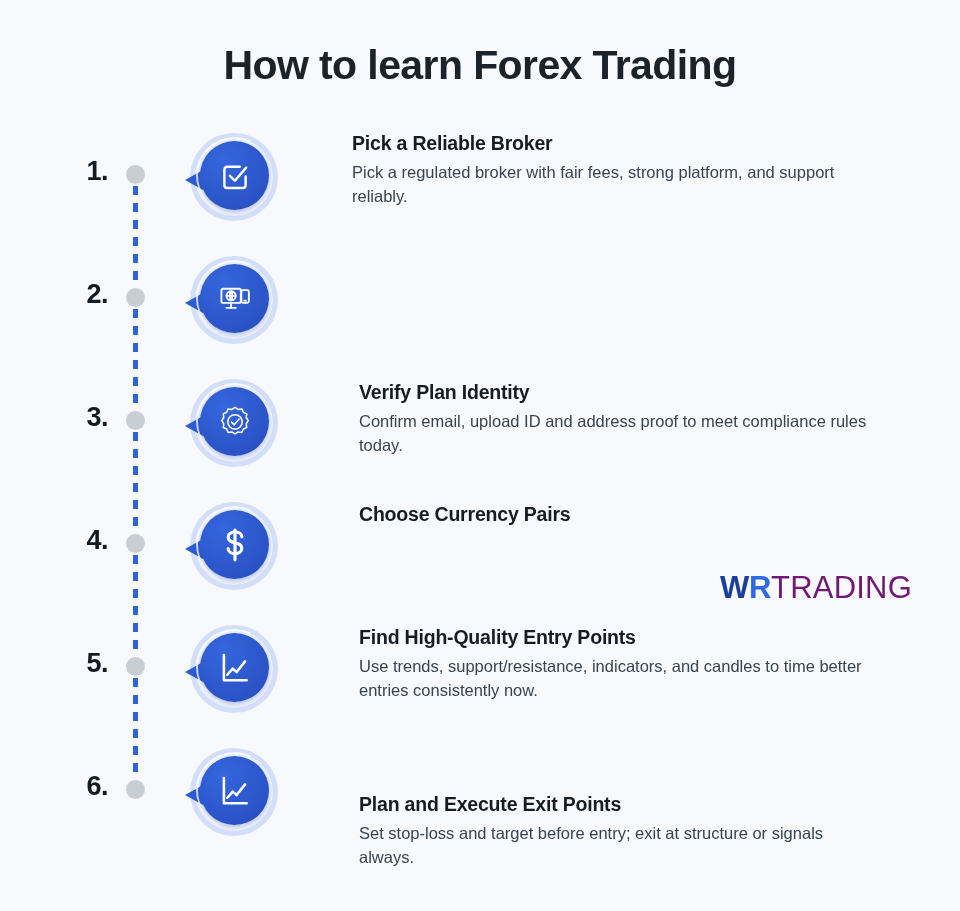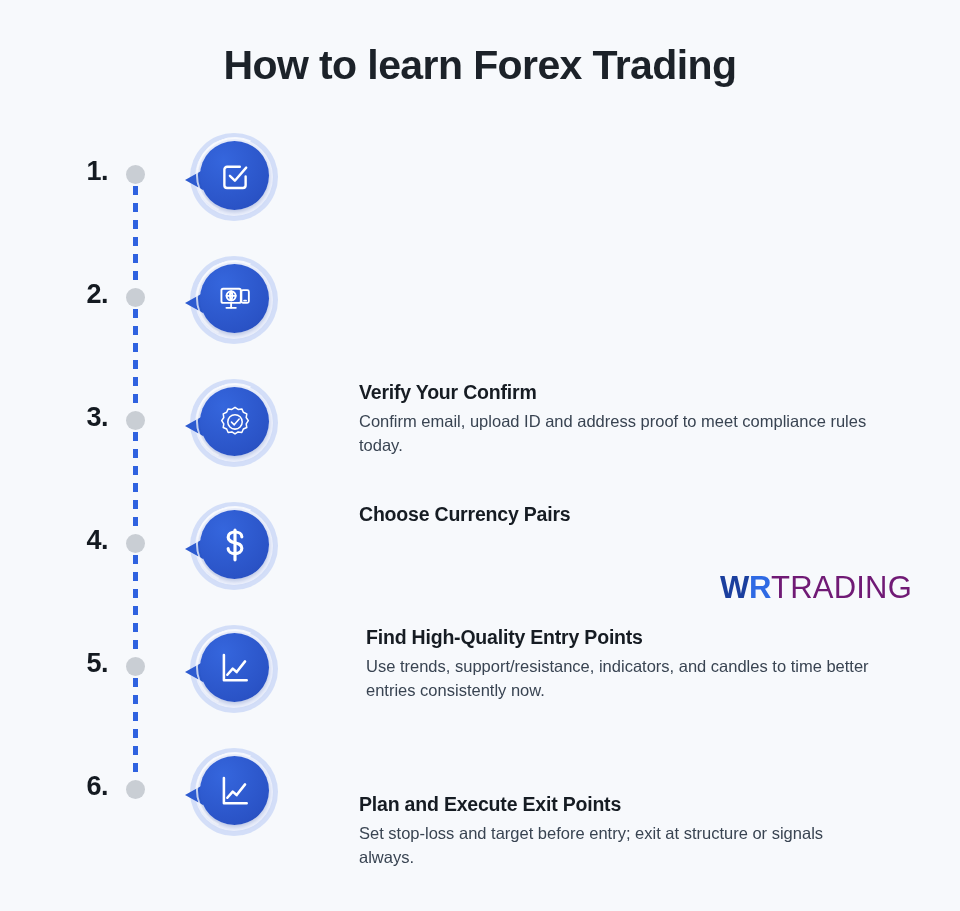--- a/index.html
+++ b/index.html
@@ -177,21 +177,21 @@
     line-height: 1.48;
     color: #394452;
     font-weight: 400;
   }
 
   
   .r0 .step-text { left: 352px; top: 4px; }
   .r1 .step-text { top: 6px; }
   .r2 .step-text { top: 7px; }
   .r3 .step-text { top: 6px; }
-  .r4 .step-text { top: 6px; margin-left: 7px; }
+  .r4 .step-text { top: 6px; }
   .r5 .step-text { top: 6px; margin-top: 44px; }
 
   
   .logo {
     position: absolute;
     right: 48px;
     bottom: 33px;
     font-size: 31px;
     font-weight: 700;
     letter-spacing: -0.3px;
@@ -221,20 +221,24 @@
         <div class="icon-tail"></div>
         <div class="icon-arc"></div>
         <div class="icon-circle">
           <svg width="34" height="34" viewBox="0 0 24 24" fill="none" stroke="#ffffff" stroke-width="1.7" stroke-linecap="round" stroke-linejoin="round">
             <path d="M19.5 12.3V18.6A1.9 1.9 0 0 1 17.6 20.5H6.4A1.9 1.9 0 0 1 4.5 18.6V7.4A1.9 1.9 0 0 1 6.4 5.5h9"></path>
             <path d="M8.4 11.9l3.5 3.4 8-9.2"></path>
           </svg>
         </div>
       </div>
 
+      <div class="step-text">
+        <div class="step-title">Pick a Reliable Broker</div>
+        <div class="step-desc">Pick a regulated broker with fair fees, strong platform, and support reliably.</div>
+      </div>
     </div>
 
     <div class="step-row r1">
       <div class="step-number">2.</div>
       <div class="timeline-dot"></div>
       <div class="timeline-dash"></div>
 
       <div class="icon-badge">
         <div class="icon-halo"></div>
         <div class="icon-halo2"></div>
@@ -268,21 +272,21 @@
         <div class="icon-circle">
           <svg width="38" height="38" viewBox="0 0 40 40" fill="none" stroke="#ffffff" stroke-width="1.6" stroke-linecap="round" stroke-linejoin="round">
             <path d="M20 4.6l3.3 2.2 3.9-.6 1.6 3.6 3.6 1.6-.6 3.9 2.2 3.3-2.2 3.3.6 3.9-3.6 1.6-1.6 3.6-3.9-.6-3.3 2.2-3.3-2.2-3.9.6-1.6-3.6-3.6-1.6.6-3.9-2.2-3.3 2.2-3.3-.6-3.9 3.6-1.6 1.6-3.6 3.9.6z"></path>
             <circle cx="20" cy="19.9" r="7.6"></circle>
             <path d="M16.3 20.1l2.9 2.9 5.2-6.1"></path>
           </svg>
         </div>
       </div>
 
       <div class="step-text">
-        <div class="step-title">Verify Your Confirm</div>
+        <div class="step-title">Verify Plan Identity</div>
         <div class="step-desc">Confirm email, upload ID and address proof to meet compliance rules today.</div>
       </div>
     </div>
 
     <div class="step-row r3">
       <div class="step-number">4.</div>
       <div class="timeline-dot"></div>
       <div class="timeline-dash"></div>
 
       <div class="icon-badge">

